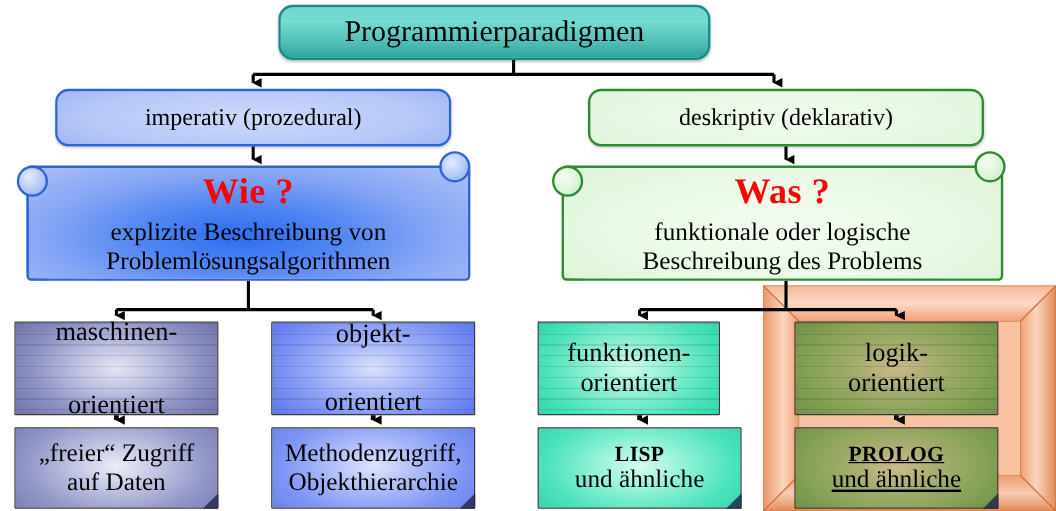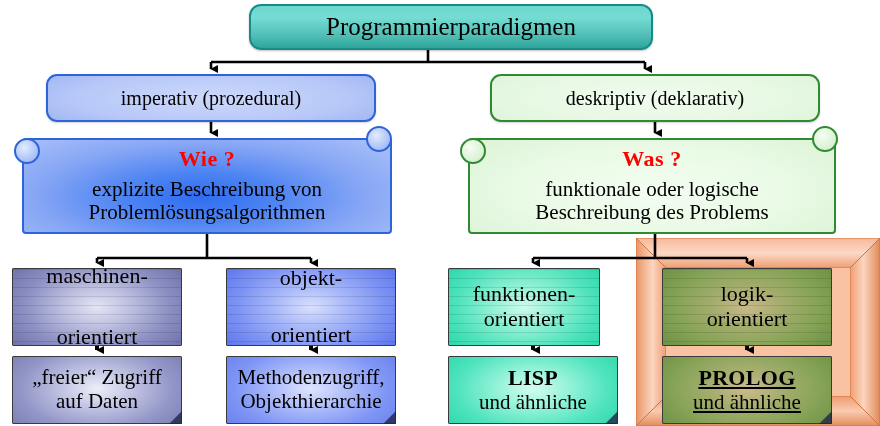--- a/index.html
+++ b/index.html
@@ -24,21 +24,21 @@
     justify-content:center;
     text-align:center;
     color:#000;
     line-height:1.12;
     z-index:6;
   }
   .box .ln{display:block;white-space:nowrap;}
 
   
   #title-box{
-    left:249px;top:4px;width:404px;height:46px;
+    left:232px;top:4px;width:360px;height:46px;
     border:2px solid #178b85;
     border-radius:12px;
     background:
       linear-gradient(180deg,#6fd6cf 0%,#74dcd3 28%,#4fbdb4 72%,#2ea59b 100%);
     font-size:25px;
     box-shadow:0 1px 2px rgba(0,0,0,.25);
   }
 
   
   .lvl2{
@@ -61,21 +61,21 @@
   }
 
   
   .scroll{
     font-size:21px;
     border-radius:4px;
   }
   .scroll .q{
     font-weight:bold;
     color:#ff0000;
-    font-size:22px;
+    font-size:30px;
     margin-bottom:6px;
     letter-spacing:.5px;
   }
   #imperative-scroll{
     left:22px;top:138px;width:370px;height:96px;
     border:2px solid #2f64d8;
     background:
       radial-gradient(72% 92% at 48% 62%, #2f6df0 0%, #4f85f2 30%, #86a6f5 62%, #aec3f9 100%);
   }
   #descriptive-scroll{
@@ -149,21 +149,21 @@
       radial-gradient(62% 80% at 50% 50%, #c9b98a 0%, #a5ad6e 32%, #86a356 68%, #6f9347 100%);
   }
 
   
   .leaf{
     font-size:21px;
     height:68px;
     border:1.5px solid #3a3a3a;
     border-radius:1px;
   }
-  .leaf .big{font-weight:bold;font-size:22px;letter-spacing:.3px;}
+  .leaf .big{font-weight:bold;font-size:18px;letter-spacing:.3px;}
   #free-access-box{
     left:12px;top:356px;width:170px;
     background:
       radial-gradient(62% 85% at 50% 48%, #eceef8 0%, #c0c3e2 35%, #9397c8 72%, #7d81b4 100%);
   }
   #method-access-box{
     left:226px;top:356px;width:170px;
     background:
       radial-gradient(62% 85% at 50% 48%, #dfe5fe 0%, #afbdfa 35%, #8096f5 72%, #6b83f0 100%);
   }

